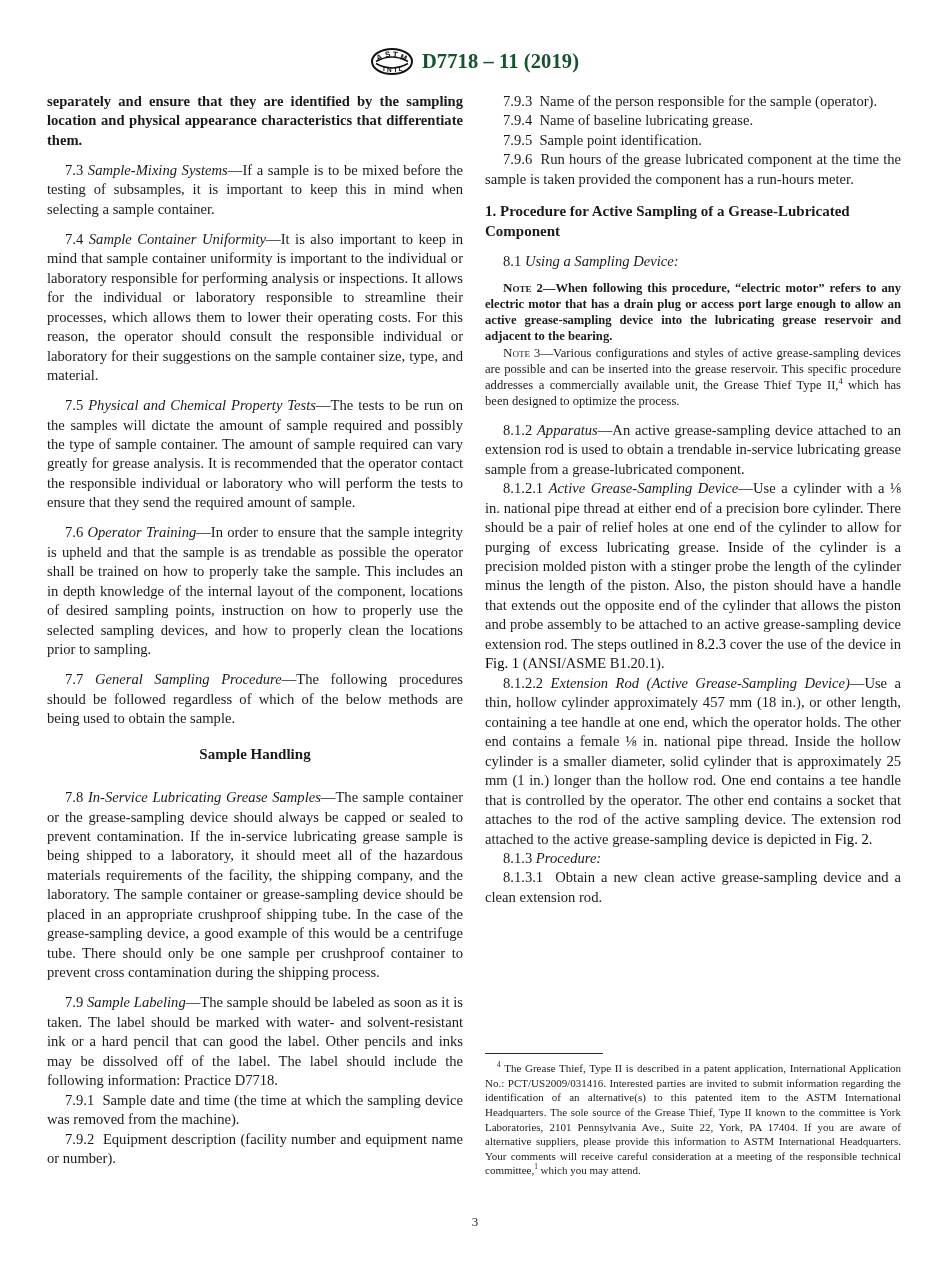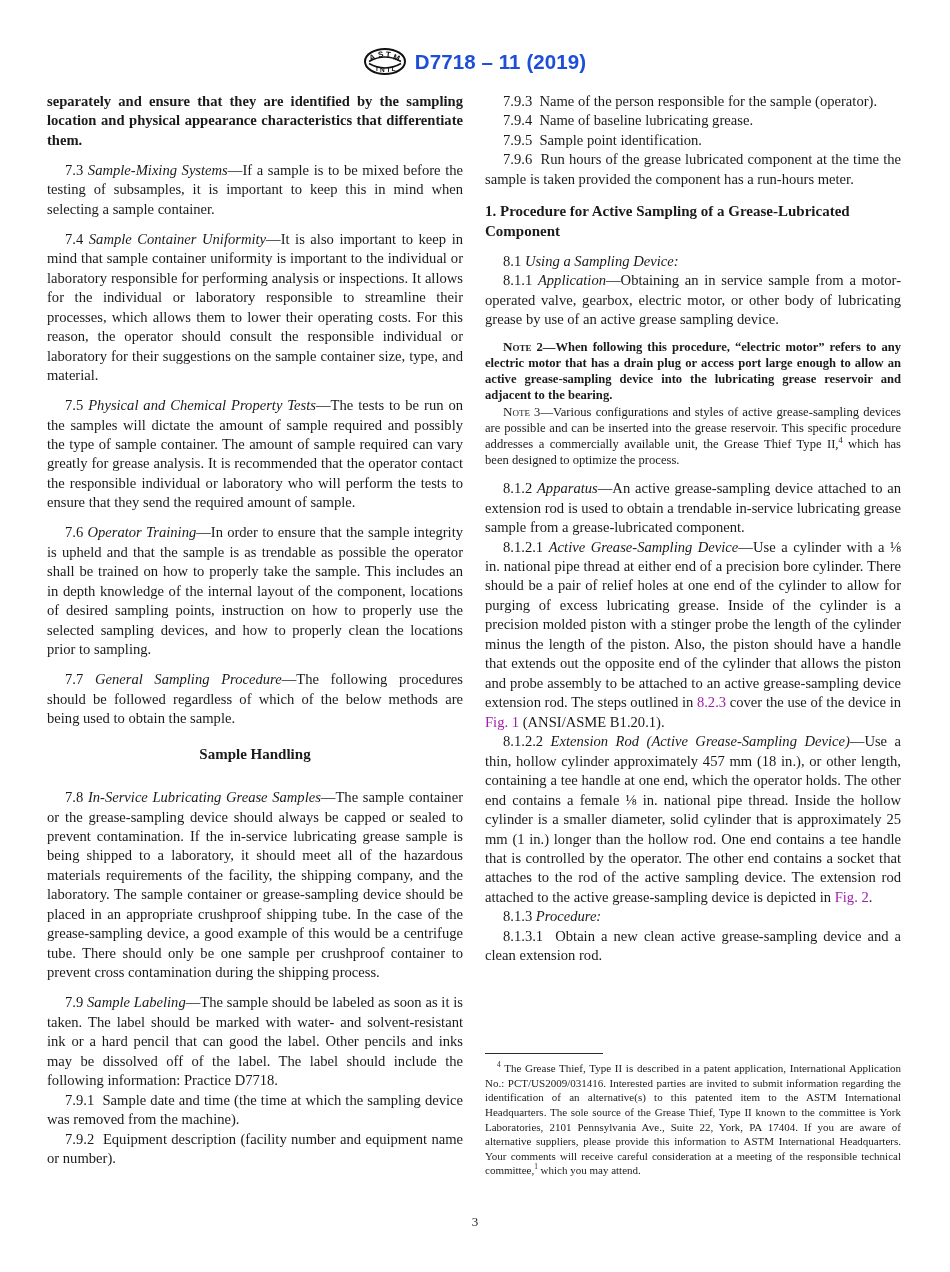--- a/index.html
+++ b/index.html
@@ -31,25 +31,25 @@
     justify-content: center;
     gap: 9px;
   }
   .astm-logo {
     width: 42px;
     height: 27px;
     flex: none;
     display: block;
   }
   .header-title {
-    font-family: Liberation Sans, sans-serif;
+    font-family: Liberation Serif, serif;
     font-weight: bold;
     font-size: 20.5px;
     letter-spacing: 0.1px;
-    color: #1d4ed8;
+    color: #14532d;
     white-space: nowrap;
   }
 
   
   .col {
     position: absolute;
     top: 92px;
     width: 416px;
   }
   .col-left  { left: 47px; }
@@ -62,21 +62,21 @@
     text-align: justify;
     text-justify: inter-word;
     hyphens: manual;
   }
   p.body       { text-indent: 18px; }
   p.cont       { text-indent: 0; font-weight: bold; }
   p.spaced     { margin-top: 10.5px; }
   p.tight      { margin-top: 0; }
 
   .it { font-style: italic; }
-  .lnk { color: #a21caf; }
+  .lnk { color: #000000; }
   sup {
     font-size: 0.66em;
     vertical-align: super;
     line-height: 0;
   }
 
   h2.section-head {
     margin: 13px 0 0 0;
     font-size: 15px;
     font-weight: bold;
@@ -194,21 +194,20 @@
     <p class="body tight"><span>7.9.4</span>&nbsp; <span>Name of baseline lubricating grease.</span></p>
 
     <p class="body tight"><span>7.9.5</span>&nbsp; <span>Sample point identification.</span></p>
 
     <p class="body tight"><span>7.9.6</span>&nbsp; <span>Run hours of the grease lubricated component at the time the sample is taken provided the component has a run-hours meter.</span></p>
 
     <h2 class="section-head">1. Procedure for Active Sampling of a Grease-Lubricated Component</h2>
 
     <p class="body spaced"><span>8.1</span> <span class="it">Using a Sampling Device:</span></p>
 
-    <p class="body tight"><span>8.1.1</span> <span class="it">Application</span><span>—Obtaining an in service sample from a motor-operated valve, gearbox, electric motor, or other body of lubricating grease by use of an active grease sampling device.</span></p>
 
     <p class="note first"><span class="smallcaps">Note</span> <span>2</span><span>—When following this procedure, “electric motor” refers to any electric motor that has a drain plug or access port large enough to allow an active grease-sampling device into the lubricating grease reservoir and adjacent to the bearing.</span></p>
 
     <p class="note"><span class="smallcaps">Note</span> <span>3</span><span>—Various configurations and styles of active grease-sampling devices are possible and can be inserted into the grease reservoir. This specific procedure addresses a commercially available unit, the Grease Thief Type II,</span><sup>4</sup><span> which has been designed to optimize the process.</span></p>
 
     <p class="body spaced"><span>8.1.2</span> <span class="it">Apparatus</span><span>—An active grease-sampling device attached to an extension rod is used to obtain a trendable in-service lubricating grease sample from a grease-lubricated component.</span></p>
 
     <p class="body tight"><span>8.1.2.1</span> <span class="it">Active Grease-Sampling Device</span><span>—Use a cylinder with a ⅛ in. national pipe thread at either end of a precision bore cylinder. There should be a pair of relief holes at one end of the cylinder to allow for purging of excess lubricating grease. Inside of the cylinder is a precision molded piston with a stinger probe the length of the cylinder minus the length of the piston. Also, the piston should have a handle that extends out the opposite end of the cylinder that allows the piston and probe assembly to be attached to an active grease-sampling device extension rod. The steps outlined in </span><a class="lnk" href="#" style="text-decoration:none">8.2.3</a><span> cover the use of the device in </span><a class="lnk" href="#" style="text-decoration:none">Fig. 1</a><span> (ANSI/ASME B1.20.1).</span></p>
 
     <p class="body tight"><span>8.1.2.2</span> <span class="it">Extension Rod (Active Grease-Sampling Device)</span><span>—Use a thin, hollow cylinder approximately 457 mm (18 in.), or other length, containing a tee handle at one end, which the operator holds. The other end contains a female ⅛ in. national pipe thread. Inside the hollow cylinder is a smaller diameter, solid cylinder that is approximately 25 mm (1 in.) longer than the hollow rod. One end contains a tee handle that is controlled by the operator. The other end contains a socket that attaches to the rod of the active sampling device. The extension rod attached to the active grease-sampling device is depicted in </span><a class="lnk" href="#" style="text-decoration:none">Fig. 2</a><span>.</span></p>

